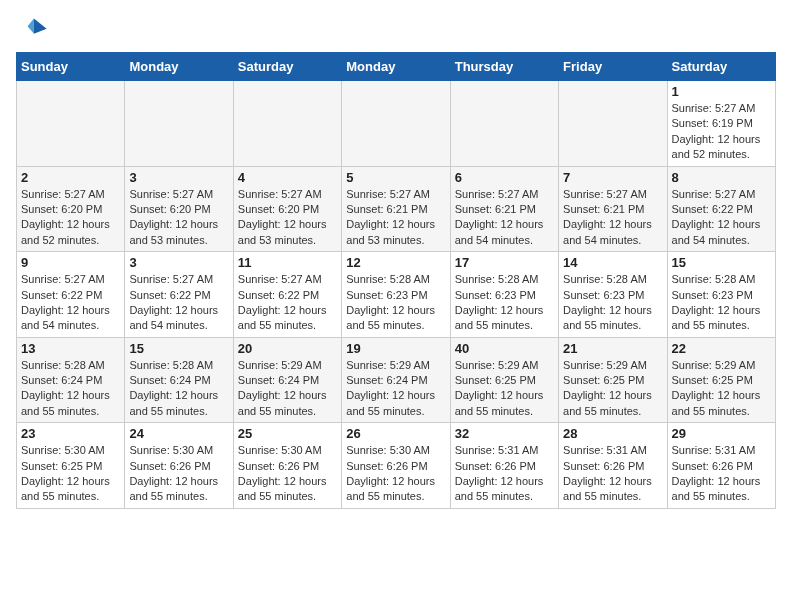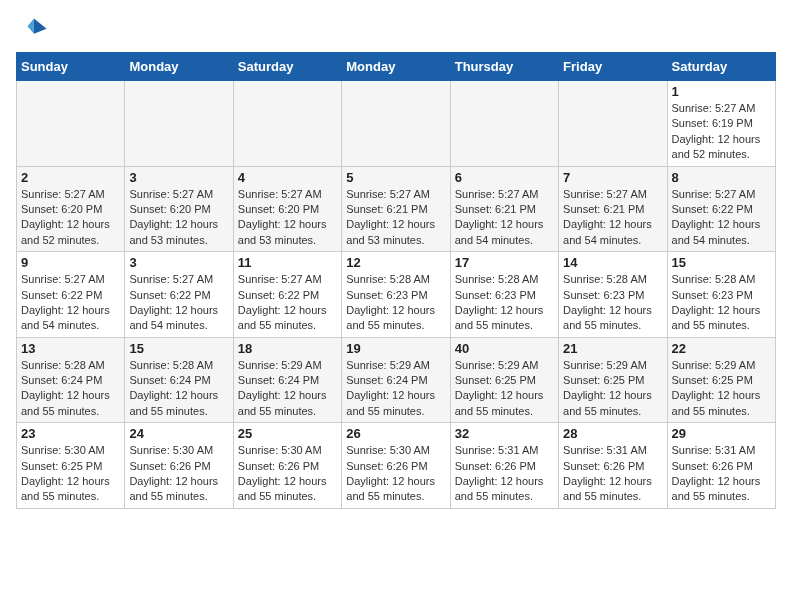--- a/index.html
+++ b/index.html
@@ -201,21 +201,21 @@
       <tr class="row-even">
         <td>
           <span class="day-number">13</span>
           <div class="day-info">Sunrise: 5:28 AM<br>Sunset: 6:24 PM<br>Daylight: 12 hours<br>and 55 minutes.</div>
         </td>
         <td>
           <span class="day-number">15</span>
           <div class="day-info">Sunrise: 5:28 AM<br>Sunset: 6:24 PM<br>Daylight: 12 hours<br>and 55 minutes.</div>
         </td>
         <td>
-          <span class="day-number">18</span>
+          <span class="day-number">20</span>
           <div class="day-info">Sunrise: 5:29 AM<br>Sunset: 6:24 PM<br>Daylight: 12 hours<br>and 55 minutes.</div>
         </td>
         <td>
           <span class="day-number">19</span>
           <div class="day-info">Sunrise: 5:29 AM<br>Sunset: 6:24 PM<br>Daylight: 12 hours<br>and 55 minutes.</div>
         </td>
         <td>
           <span class="day-number">40</span>
           <div class="day-info">Sunrise: 5:29 AM<br>Sunset: 6:25 PM<br>Daylight: 12 hours<br>and 55 minutes.</div>
         </td>

